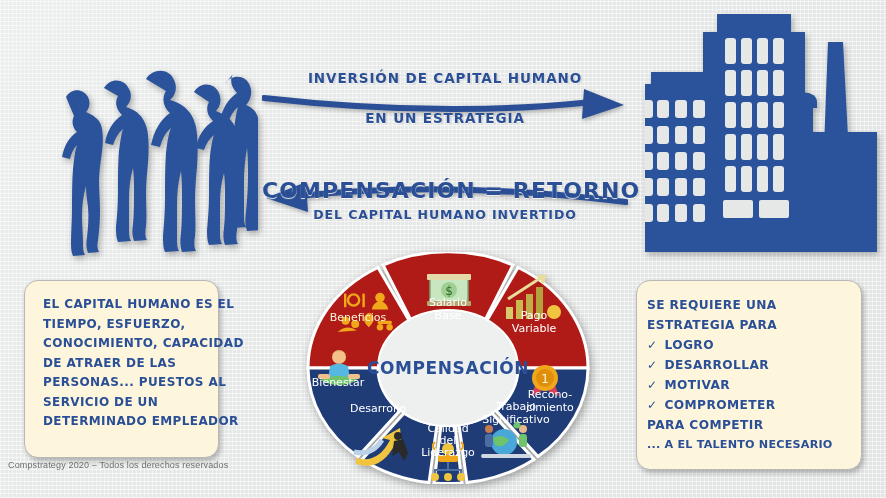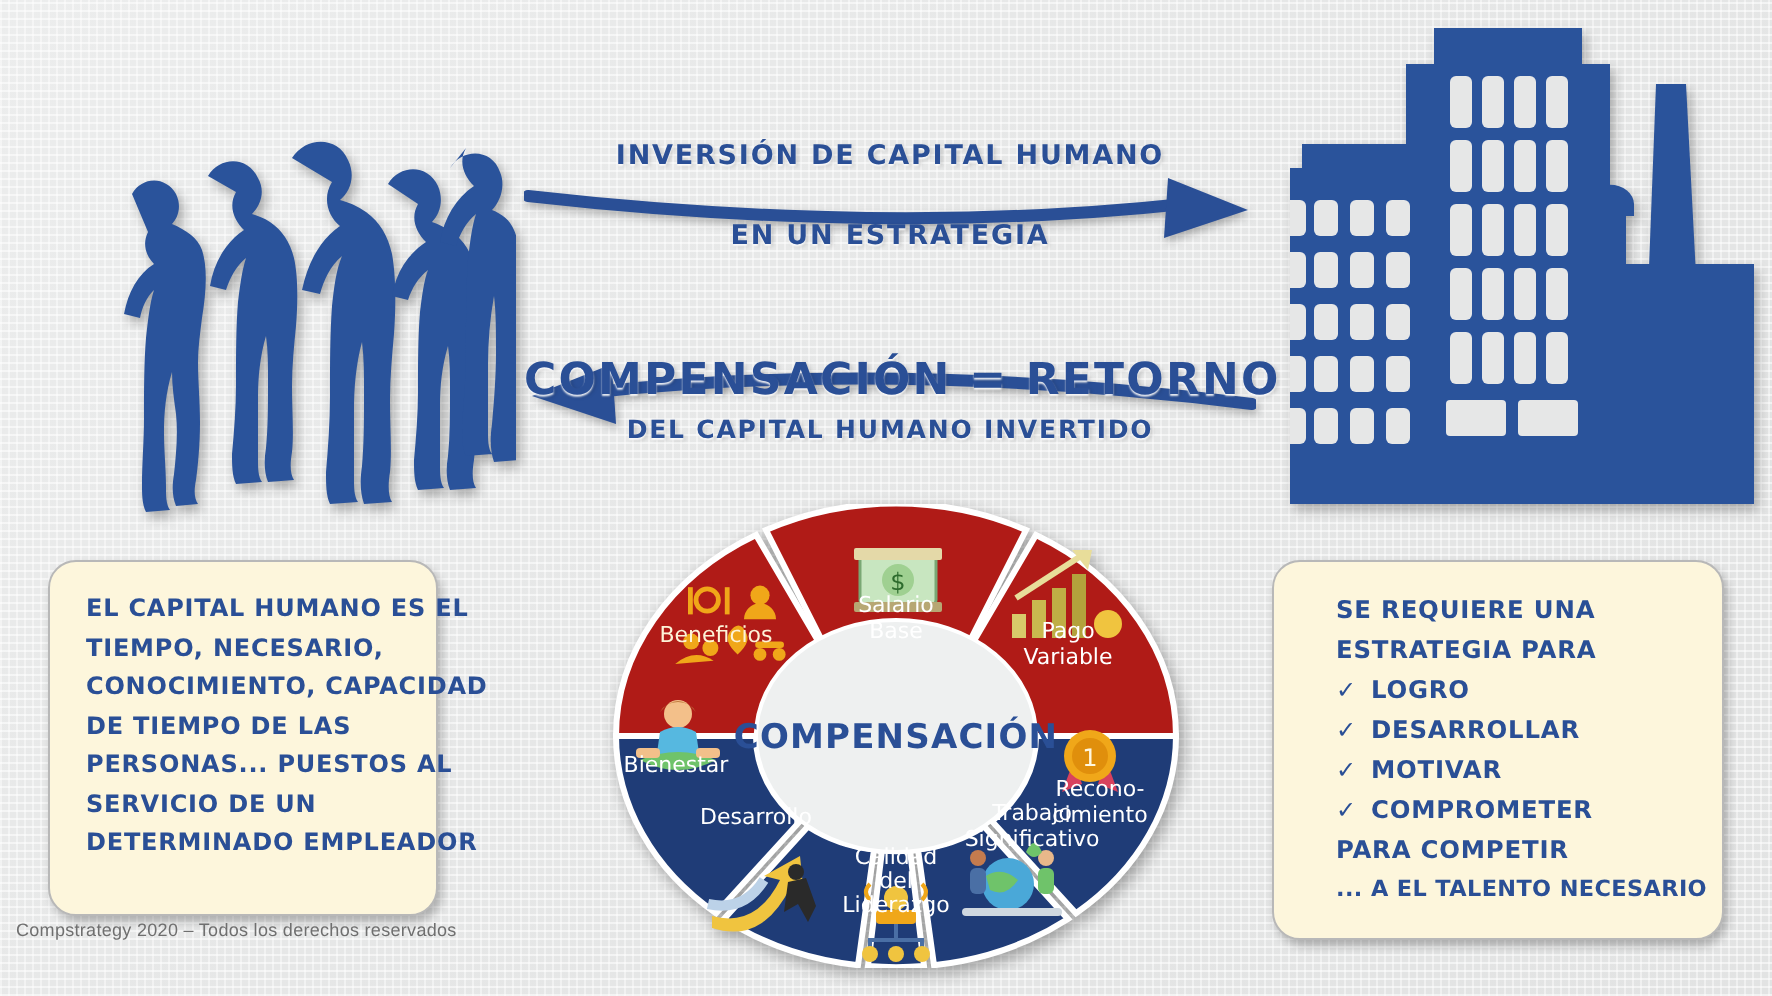--- a/index.html
+++ b/index.html
@@ -53,21 +53,21 @@
     background:#fdf6dc;
     border:1.5px solid #b8b8b8;
     border-radius:14px;
     box-shadow:2px 3px 5px rgba(0,0,0,.25);
     color:#2a4f96;
     font-family:"DejaVu Sans", sans-serif;
     font-weight:bold;
     box-sizing:border-box;
   }
   #box-left{left:24px;top:280px;width:195px;height:178px;padding:14px 14px 10px 18px;font-size:12px;line-height:19.5px;letter-spacing:.4px;}
-  #box-right{left:636px;top:280px;width:226px;height:190px;padding:14px 12px 10px 31px;font-size:12.2px;line-height:20px;letter-spacing:.4px;}
+  #box-right{left:636px;top:280px;width:226px;height:190px;padding:14px 12px 10px 10px;font-size:12.2px;line-height:20px;letter-spacing:.4px;}
   .tb-line{white-space:nowrap;}
   .tb-check{display:flex;align-items:baseline;gap:7px;white-space:nowrap;}
   .chk{color:#2a4f96;font-size:12px;font-weight:bold;}
   #box-right .tb-line.small{font-size:11.2px;letter-spacing:.2px;}
 
   
   #donut{position:absolute;left:300px;top:252px;width:296px;height:232px;}
   #donut svg{display:block;filter:drop-shadow(2px 3px 4px rgba(0,0,0,.33));}
   .seg-label{
     fill:#ffffff;font-family:"DejaVu Sans", sans-serif;font-size:11px;
@@ -189,23 +189,23 @@
     </svg>
   </div>
 
   <div class="arrow-label" id="lbl-inv1">INVERSIÓN DE CAPITAL HUMANO</div>
   <div class="arrow-label" id="lbl-inv2">EN UN ESTRATEGIA</div>
   <div class="arrow-label" id="lbl-comp1">COMPENSACIÓN = RETORNO</div>
   <div class="arrow-label" id="lbl-comp2">DEL CAPITAL HUMANO INVERTIDO</div>
 
   <div class="textbox" id="box-left">
     <div class="tb-line">EL CAPITAL HUMANO ES EL</div>
-    <div class="tb-line">TIEMPO, NECESARIO,</div>
+    <div class="tb-line">TIEMPO, ESFUERZO,</div>
     <div class="tb-line">CONOCIMIENTO, CAPACIDAD</div>
-    <div class="tb-line">DE TIEMPO DE LAS</div>
+    <div class="tb-line">DE ATRAER DE LAS</div>
     <div class="tb-line">PERSONAS... PUESTOS AL</div>
     <div class="tb-line">SERVICIO DE UN</div>
     <div class="tb-line">DETERMINADO EMPLEADOR</div>
   </div>
 
   <div class="textbox" id="box-right">
     <div class="tb-line">SE REQUIERE UNA</div>
     <div class="tb-line">ESTRATEGIA PARA</div>
     <div class="tb-check">
       <span class="chk">✓</span>

